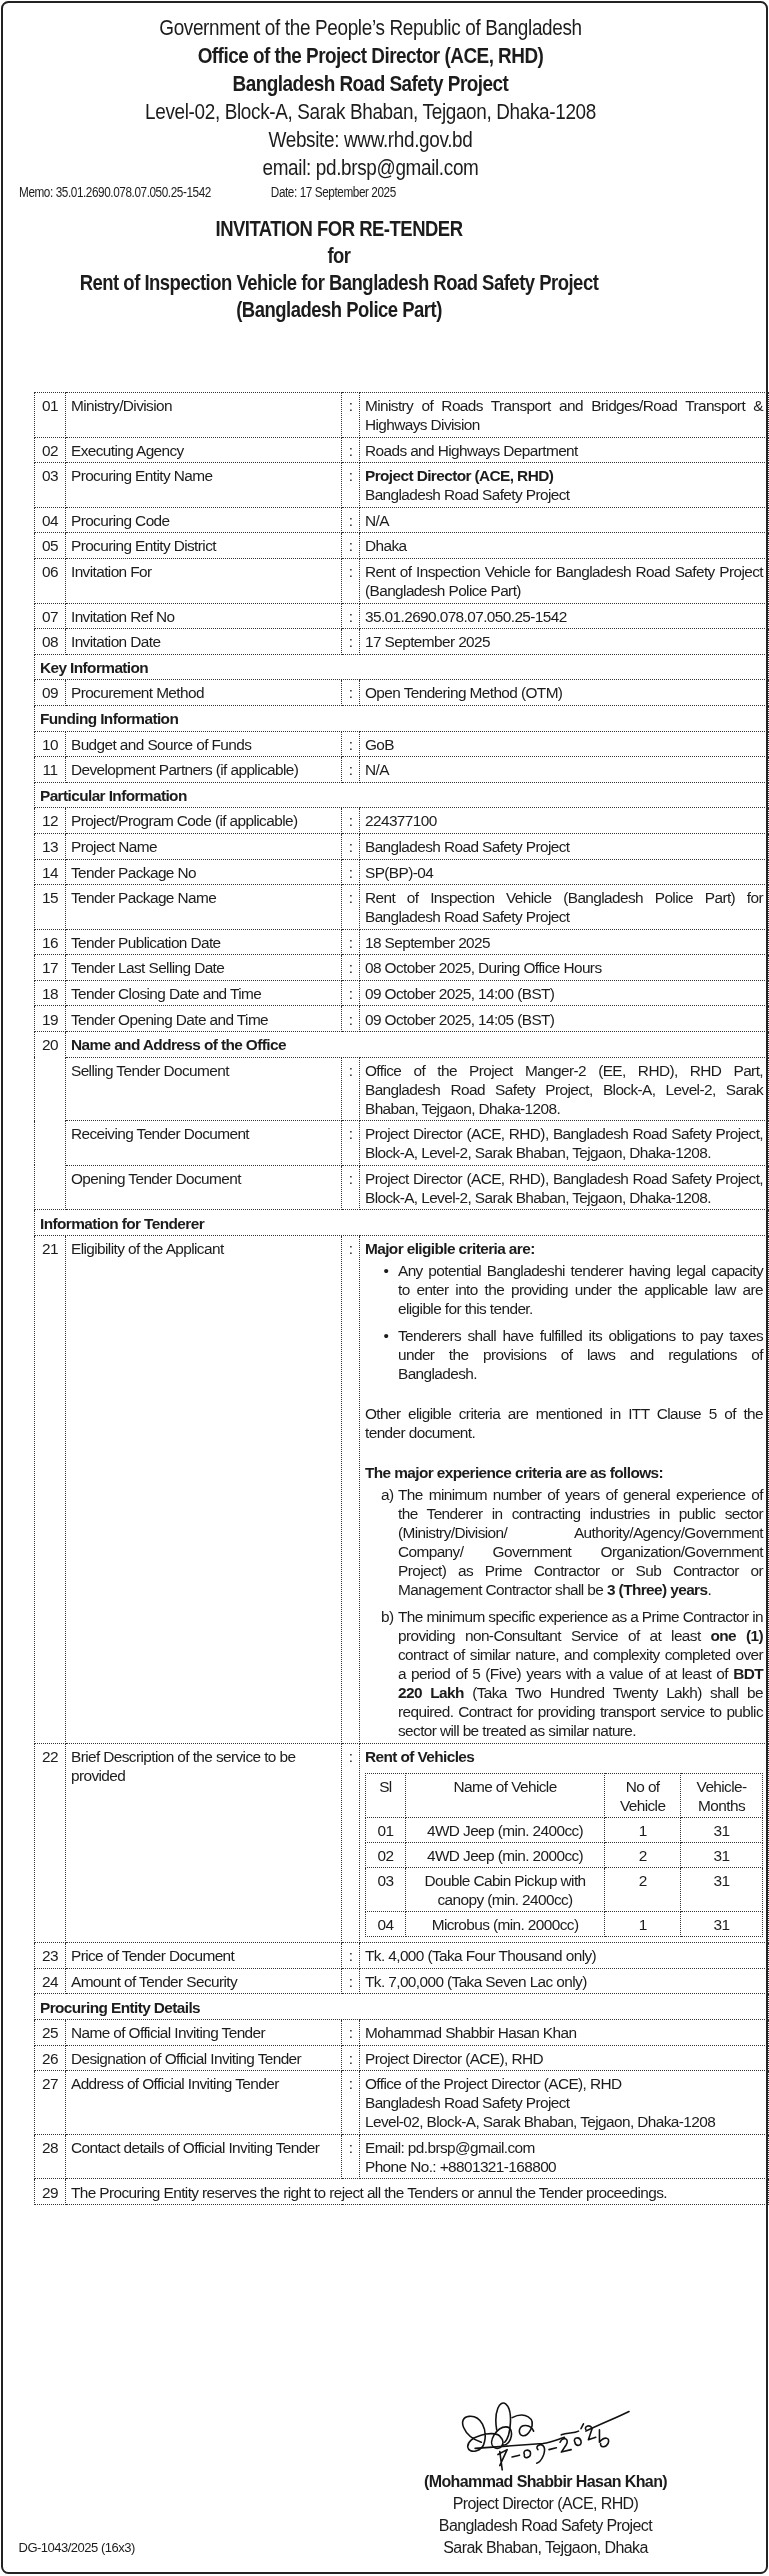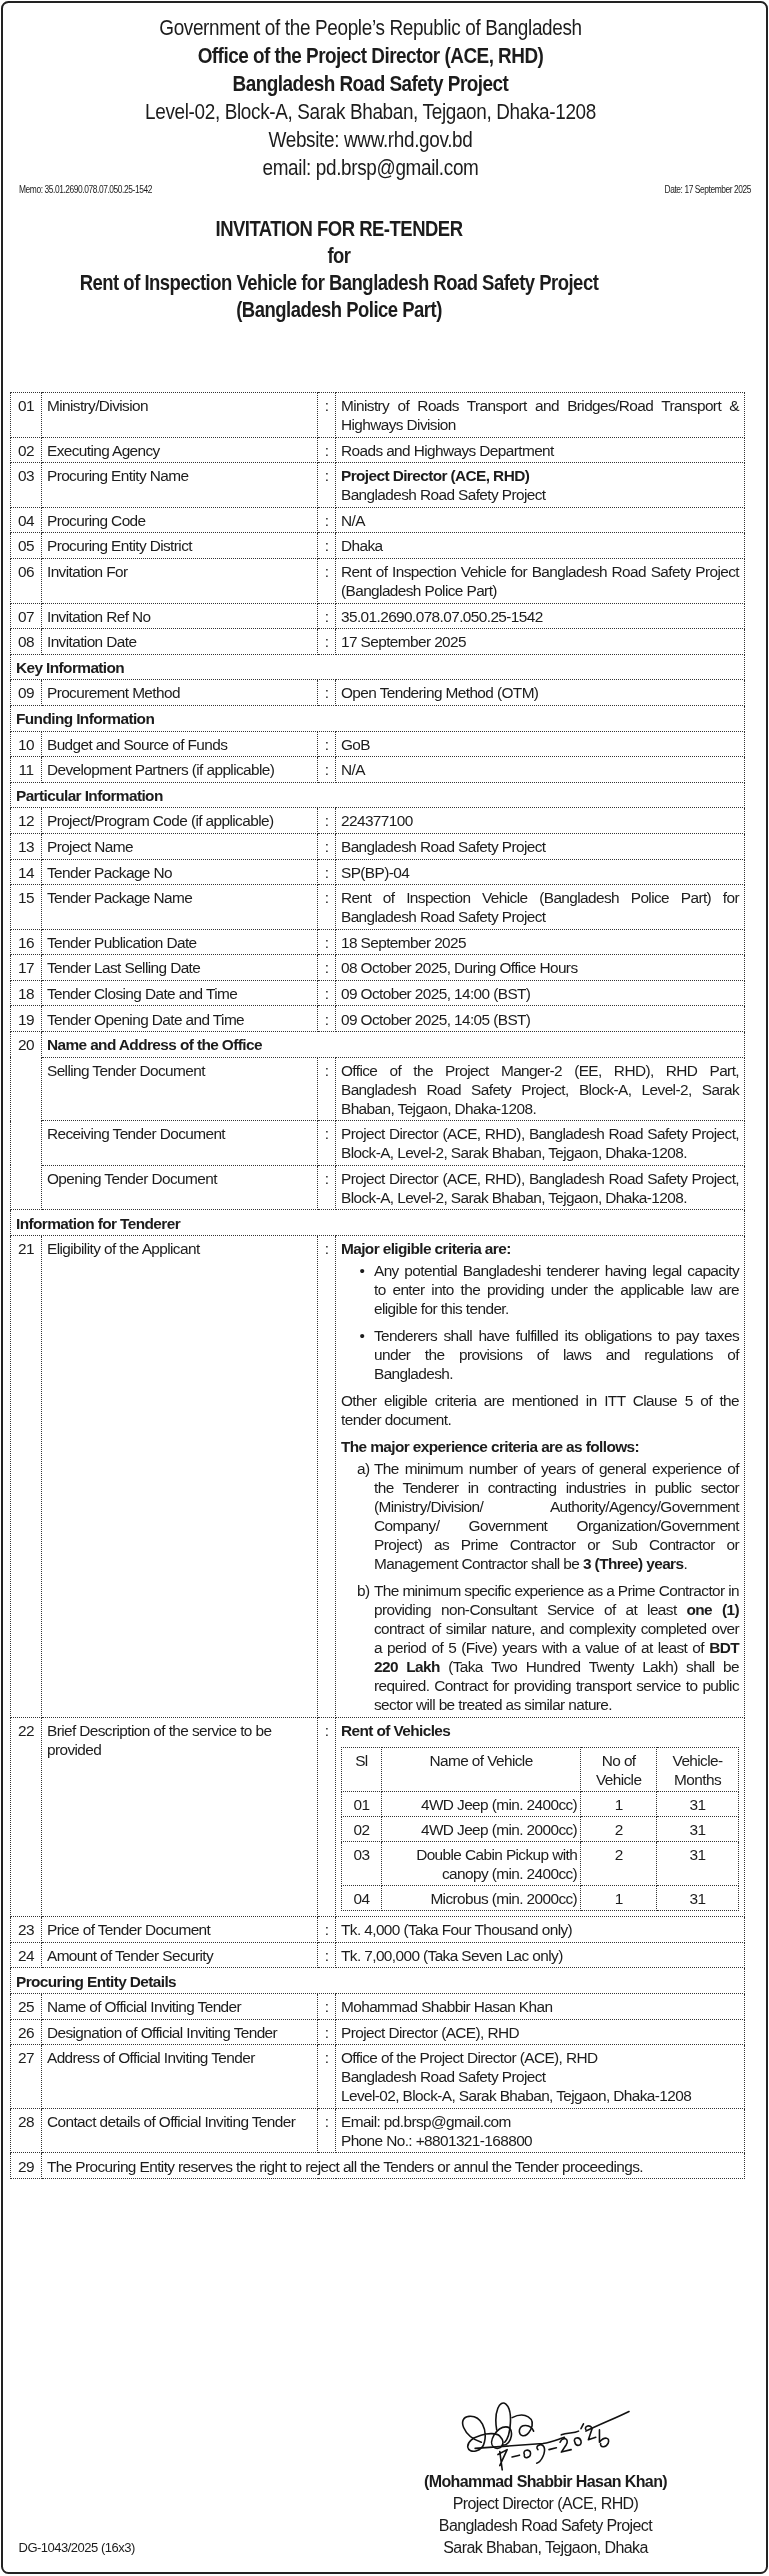--- a/index.html
+++ b/index.html
@@ -28,59 +28,59 @@
     .header .line {
       font-size: 22px;
       line-height: 28px;
       transform: scaleX(0.86);
       transform-origin: center;
     }
     .header .bold { font-weight: bold; letter-spacing: -0.6px; }
     .memo-row {
       position: absolute;
       left: 18.5px; right: 18.5px; top: 184px;
-      display: flex; justify-content: space-between;
-      font-size: 10px; letter-spacing: -0.5px;
+      display: flex; 
+      font-size: 14px; letter-spacing: -0.5px;
     }
     .memo-row span { display: inline-block; transform: scaleX(0.84); }
     .memo-row .memo { transform-origin: left center; }
     .memo-row .date { transform-origin: right center; }
     .title-block {
       position: absolute;
       left: 0; top: 215px; width: 678px;
       text-align: center;
       font-weight: bold;
       letter-spacing: -0.6px;
     }
     .title-block .line {
       font-size: 22px; line-height: 27px;
       transform: scaleX(0.84);
     }
     table.main {
       position: absolute;
-      left: 10px; top: 392px;
+      left: 34px; top: 392px;
       width: 735px;
       border-collapse: collapse;
       font-size: 15.4px;
       line-height: 19px;
       letter-spacing: -0.6px;
     }
     table.main td {
       border: 1.2px dotted #333;
       vertical-align: top;
       padding: 3.1px 5px 2.5px 5px;
     }
     td.num { width: 31px; text-align: center; padding-left: 1.2px; padding-right: 1.2px; }
     td.lbl { width: 277px; }
     td.colon { width: 18px; text-align: center; padding-left: 0; padding-right: 0; }
     td.val { text-align: justify; }
     td.section { font-weight: bold; padding-top: 3.7px; padding-bottom: 3.7px; }
     .b { font-weight: bold; }
     .val p { margin: 0; }
-    .val .gap { margin-top: 8px; }
+    .val .gap { margin-top: 21px; }
     ul.bullets { list-style: none; margin: 0 0 0 0; }
     ul.bullets li {
       position: relative; padding-left: 33px; text-align: justify; margin-top: 2.5px;
     }
     ul.bullets li + li { margin-top: 8.6px; }
     ul.bullets li::before {
       content: "\2022"; position: absolute; left: 18.5px; top: 0;
     }
     ol.crit { list-style: none; }
     ol.crit li { position: relative; padding-left: 33px; text-align: justify; margin-top: 2.5px; }
@@ -92,21 +92,21 @@
       border-collapse: collapse;
       font-size: 15.4px; line-height: 19px;
     }
     table.veh td, table.veh th {
       border: 1.2px dotted #333;
       padding: 2.5px 3.1px;
       vertical-align: top;
     }
     table.veh th { font-weight: normal; text-align: center; }
     table.veh .c-sl { width: 40px; text-align: center; }
-    table.veh .c-name { width: 200px; text-align: right; }
+    table.veh .c-name { width: 200px; text-align: center; }
     table.veh .c-no { width: 76px; text-align: center; }
     table.veh .c-vm { width: 82px; text-align: center; }
     table.veh th.c-sl { text-align: center; }
     .sig-area {
       position: absolute;
       left: 395px; top: 2393px; width: 308px; height: 86px;
     }
     .sig-area svg { position: absolute; left: 43px; top: 0; }
     .signatory {
       position: absolute;

